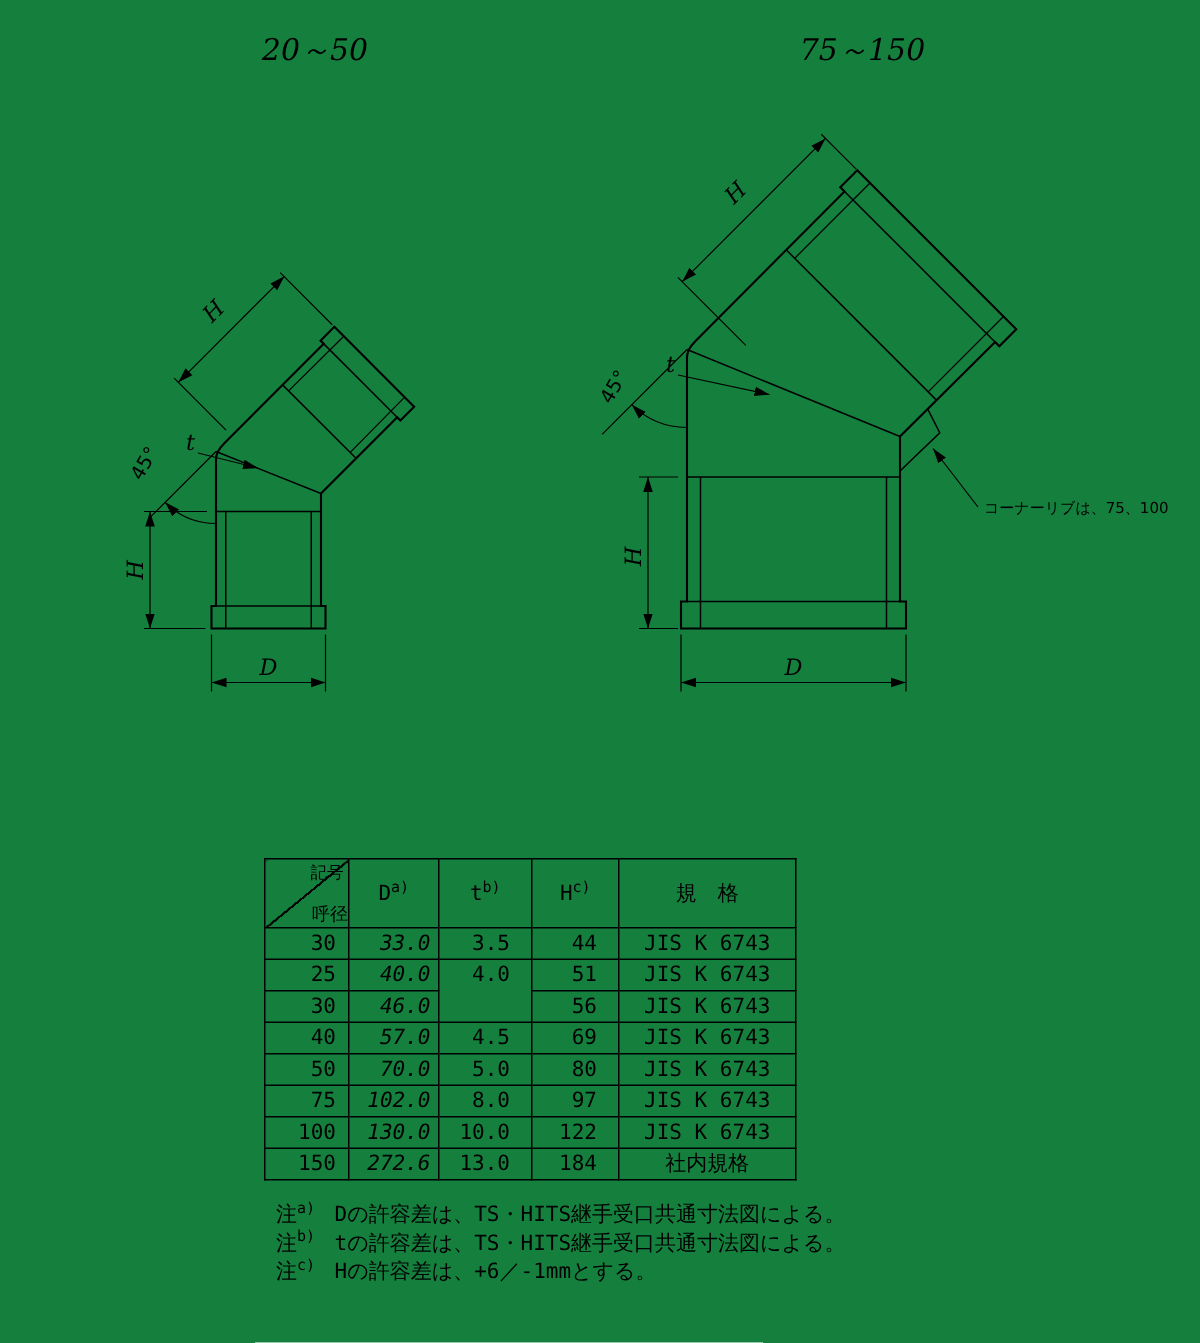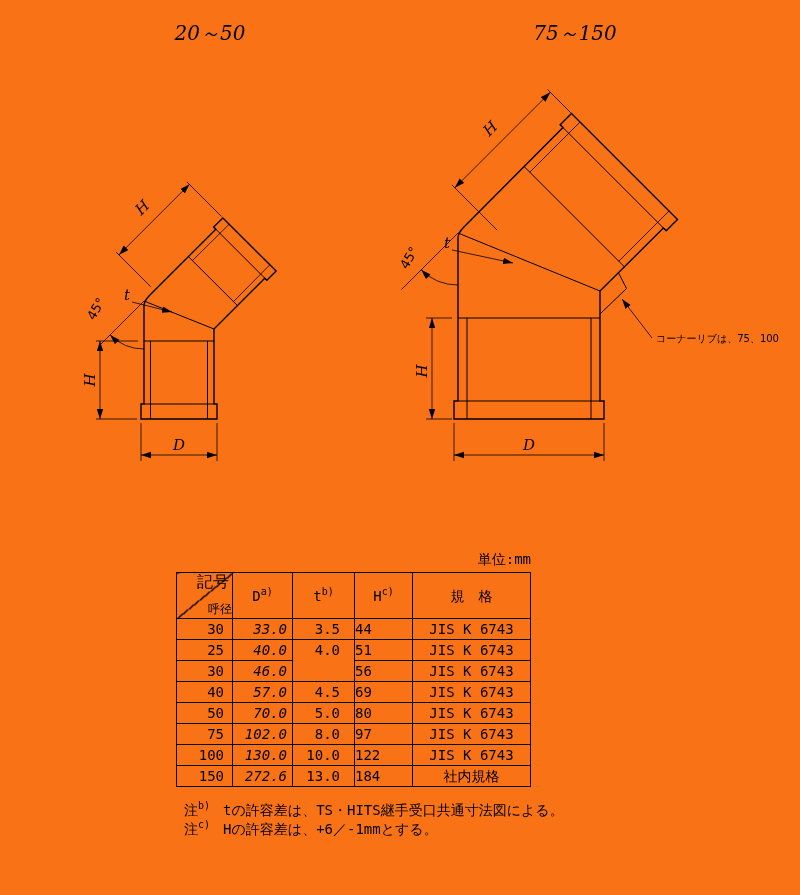--- a/index.html
+++ b/index.html
@@ -1,16 +1,16 @@
 <!DOCTYPE html>
 <html><head>
 <meta charset="utf-8">
 <style>
   html,body{margin:0;padding:0;background:#fff;}
-  #page{position:relative;width:800px;height:895px;background:#f97316;color:#000;
+  #page{position:relative;width:800px;height:895px;background:#15803d;color:#000;
         font-family:"DejaVu Sans",sans-serif;overflow:hidden;}
   svg{position:absolute;left:0;top:0;}
   .outline{fill:none;stroke:#000;stroke-width:1.4;stroke-linejoin:miter;}
   .iline{fill:none;stroke:#000;stroke-width:1;}
   .thin{fill:none;stroke:#000;stroke-width:0.8;}
   .dimtext{font:italic 15px "DejaVu Serif",serif;fill:#000;text-anchor:middle;}
   .angletext{font:13px "DejaVu Sans",sans-serif;fill:#000;text-anchor:middle;}
   .sizelabel{font:italic 20px "DejaVu Serif",serif;fill:#000;text-anchor:middle;}
   .ribtext{font:10px "DejaVu Sans",sans-serif;fill:#000;}
 
@@ -18,26 +18,26 @@
               font:14px "DejaVu Sans Mono","DejaVu Sans",monospace;}
   #spec-table{position:absolute;left:176px;top:572px;border-collapse:collapse;
               font-family:"DejaVu Sans Mono","DejaVu Sans",monospace;font-size:14px;
               table-layout:fixed;}
   #spec-table th,#spec-table td{border:1px solid #000;padding:0;height:20px;line-height:20px;}
   #spec-table th{font-weight:normal;text-align:center;vertical-align:middle;height:45px;}
   #spec-table sup{font-size:10px;line-height:0;}
   .corner-cell{position:relative;
      background:linear-gradient(to bottom right,transparent calc(50% - 0.7px),
                 #000 calc(50% - 0.7px),#000 calc(50% + 0.7px),transparent calc(50% + 0.7px));}
-  .corner-top{position:absolute;top:2px;right:3px;font-size:16px;line-height:14px;}
+  .corner-top{position:absolute;top:2px;right:3px;font-size:11px;line-height:14px;}
   .corner-bottom{position:absolute;bottom:2px;left:3px;font-size:12px;line-height:14px;margin-left:28px;}
   .td-size{text-align:right;padding-right:8px !important;}
   .td-d{text-align:right;padding-right:5px !important;font-style:italic;}
   .td-t{text-align:right;padding-right:14px !important;vertical-align:top;}
-  .td-h{text-align:left;padding-right:14px !important;}
+  .td-h{text-align:right;padding-right:14px !important;}
   .td-spec{text-align:center;margin-top:27px;}
   #notes{position:absolute;left:184px;top:801px;
          font:14px "DejaVu Sans Mono","DejaVu Sans",monospace;line-height:19px;}
   #notes sup{font-size:10px;line-height:0;}
   .note-text{margin-left:13px;}
 </style>
 </head>
 <body>
 
 <div id="page">
@@ -124,21 +124,20 @@
 
       <path class="thin" d="M454,423 L454,461 M604,423 L604,461"></path>
       <path class="thin" d="M454,455 L604,455" marker-start="url(#arrow)" marker-end="url(#arrow)"></path>
       <text class="dimtext" x="529" y="450">D</text>
 
       <path class="thin" d="M652,338 L622,299" marker-end="url(#arrow)"></path>
       <text class="ribtext" x="656" y="342">コーナーリブは、75、100</text>
     </g>
   </svg>
 
-  <div id="unit-label">単位:mm</div>
 
   <table id="spec-table">
     <colgroup>
       <col style="width:56px">
         <col style="width:60px">
         <col style="width:62px">
       <col style="width:58px">
         <col style="width:118px">
     </colgroup>
     <thead>
@@ -206,17 +205,18 @@
           <td class="td-size">150</td>
           <td class="td-d">272.6</td>
           <td class="td-t">13.0</td>
           <td class="td-h">184</td>
           <td class="td-spec">社内規格</td>
         </tr>
       </tbody>
   </table>
 
   <div id="notes">
+    <div class="note"><span>注</span><sup>a)</sup><span class="note-text">Dの許容差は、TS・HITS継手受口共通寸法図による。</span></div>
     <div class="note"><span>注</span><sup>b)</sup><span class="note-text">tの許容差は、TS・HITS継手受口共通寸法図による。</span></div>
     <div class="note"><span>注</span><sup>c)</sup><span class="note-text">Hの許容差は、+6／-1mmとする。</span></div>
   </div>
 
 </div>
 
 </body></html>

